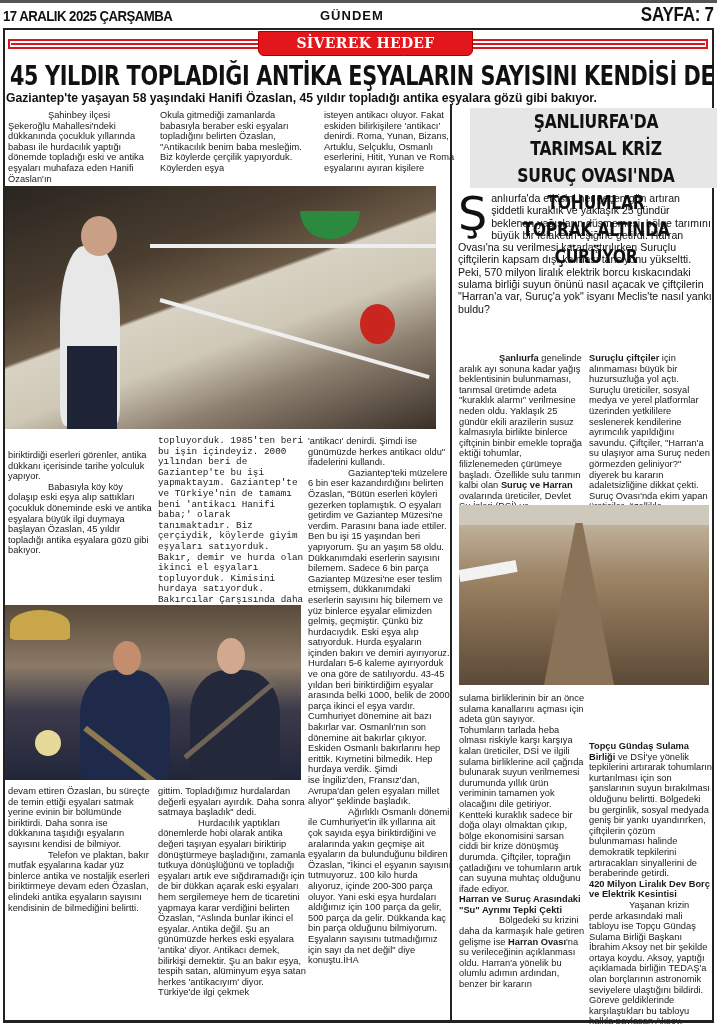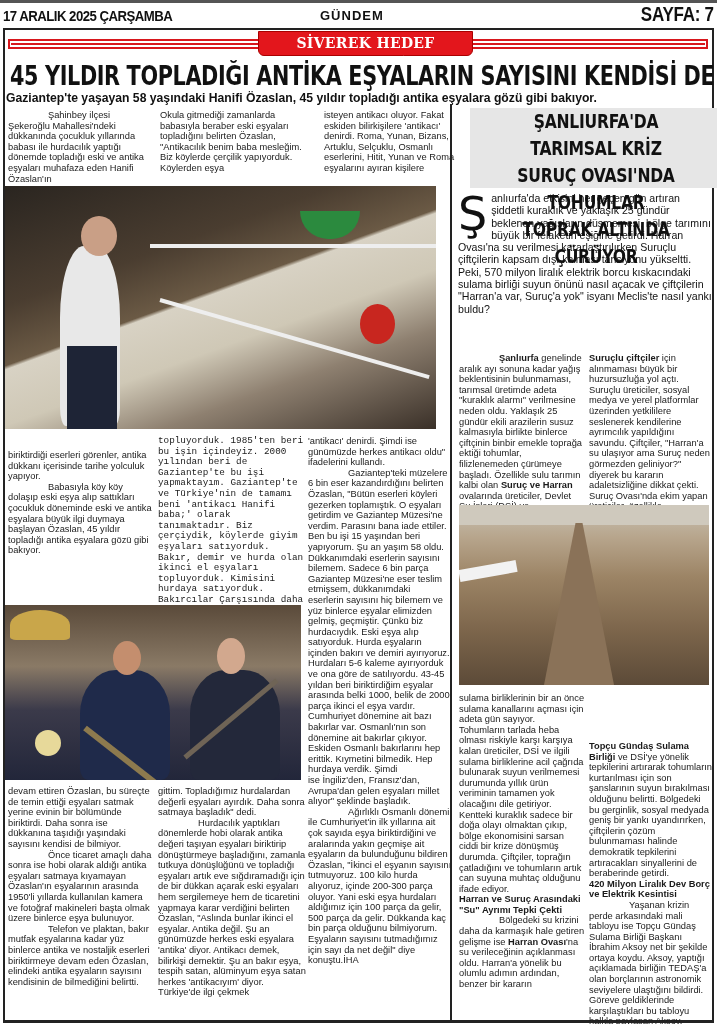--- a/index.html
+++ b/index.html
@@ -109,22 +109,21 @@
   <div class="ph-person" style="left:75px; top:65px; width:90px; height:110px; background:#1f2a4a;"></div>
   <div class="ph-head" style="left:108px; top:36px; width:28px; height:34px; background:#c48e6e;"></div>
   <div class="ph-person" style="left:185px; top:65px; width:90px; height:110px; background:#23283a;"></div>
   <div class="ph-head" style="left:212px; top:33px; width:28px; height:36px; background:#d2a88e;"></div>
   <div style="position:absolute; left:80px; top:120px; width:110px; height:6px; background:#8d7a4e; transform:rotate(38deg); transform-origin:left;"></div>
   <div style="position:absolute; left:180px; top:150px; width:120px; height:5px; background:#6f6456; transform:rotate(-40deg); transform-origin:left;"></div>
   <div style="position:absolute; left:30px; top:125px; width:26px; height:26px; background:#e7d99a; border-radius:50%;"></div>
 </div>
 
 <div class="col" style="left:8px; top:786px; width:145px;">
-  <p>devam ettiren Özaslan, bu süreçte de temin ettiği eşyaları satmak yerine evinin bir bölümünde biriktirdi. Daha sonra ise dükkanına taşıdığı yaşındaki sayısını kendisi de bilmiyor.</p>
-  <p class="ind">Önce ticaret amaçlı daha sonra ise hobi olarak aldığı antika eşyaları satmaya kıyamayan Özaslan'ın eşyalarının arasında 1950'li yıllarda kullanılan kamera ve fotoğraf makineleri başta olmak üzere binlerce eşya bulunuyor.</p>
+  <p>devam ettiren Özaslan, bu süreçte de temin ettiği eşyaları satmak yerine evinin bir bölümünde biriktirdi. Daha sonra ise dükkanına taşıdığı eşyaların sayısını kendisi de bilmiyor.</p>
   <p class="ind">Telefon ve plaktan, bakır mutfak eşyalarına kadar yüz binlerce antika ve nostaljik eserleri biriktirmeye devam eden Özaslan, elindeki antika eşyaların sayısını kendisinin de bilmediğini belirtti.</p>
 </div>
 <div class="col" style="left:158px; top:786px; width:148px;">
   <p>gittim. Topladığımız hurdalardan değerli eşyaları ayırdık. Daha sonra satmaya başladık" dedi.</p>
   <p class="ind">Hurdacılık yaptıkları dönemlerde hobi olarak antika değeri taşıyan eşyaları biriktirip dönüştürmeye başladığını, zamanla tutkuya dönüşlüğünü ve topladığı eşyaları artık eve sığdıramadığı için de bir dükkan açarak eski eşyaları hem sergilemeye hem de ticaretini yapmaya karar verdiğini belirten Özaslan, "Aslında bunlar ikinci el eşyalar. Antika değil. Şu an günümüzde herkes eski eşyalara 'antika' diyor. Antikacı demek, bilirkişi demektir. Şu an bakır eşya, tespih satan, alüminyum eşya satan herkes 'antikacıyım' diyor. Türkiye'de ilgi çekmek</p>
 </div>
 
 <div class="sidebar-box"></div>
 
 <div class="side-title">

